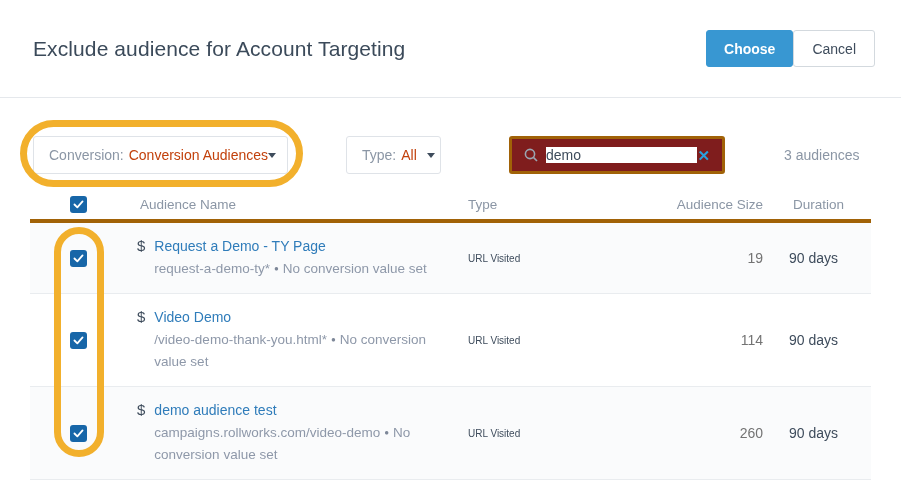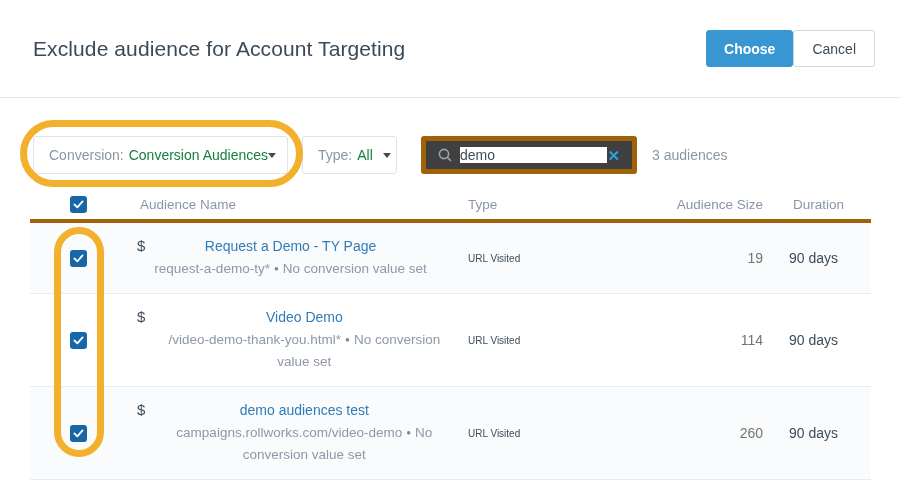--- a/index.html
+++ b/index.html
@@ -29,38 +29,38 @@
   .btn-cancel {
     background: #fff; border: 1px solid #d3d9de; color: #3e4c5c;
     padding: 0 18px; font-weight: 400;
   }
   .btn-choose {
     background: #3897d2; border: 1px solid #3897d2; color: #fff;
     padding: 0 17px; font-weight: 700; margin-left: 11px;
   }
 
   
-  .filter-bar { display: flex; align-items: center; padding: 38px 2px 0 33px; }
+  .filter-bar { display: flex; align-items: center; padding: 38px 2px 0 33px; gap: 44px; }
   .dropdown {
     height: 38px; border: 1px solid #dfe3e8; border-radius: 3px; background: #fff;
     display: flex; align-items: center; padding: 0 15px; font-size: 14px; cursor: pointer;
   }
   .dd-conversion { width: 255px; }
   .dd-type { width: 95px; margin-left: 14px; }
   .dd-prefix { color: #8b96a5; white-space: nowrap; }
-  .dd-value { color: #15803d; margin-left: 5px; white-space: nowrap; }
+  .dd-value { color: #c2410c; margin-left: 5px; white-space: nowrap; }
   .caret {
     width: 0; height: 0; margin-left: auto;
     border-left: 4.5px solid transparent; border-right: 4.5px solid transparent;
     border-top: 5.5px solid #3e4c5c;
   }
   .dd-type .caret { margin-left: 10px; }
   .search-box {
     width: 216px; height: 38px; margin-left: 24px;
-    border: 5px solid #a16207; border-radius: 3px; background: #404040;
+    border: 3px solid #a16207; border-radius: 3px; background: #7f1d1d;
     display: flex; align-items: center; padding: 0 12px;
   }
   .search-box svg { flex: 0 0 auto; }
   .search-input {
     flex: 1 1 auto; min-width: 0; border: none; outline: none;
     font-size: 14px; color: #3e4c5c; margin-left: 8px;
     font-family: "Liberation Sans", sans-serif;
   }
   .clear-x { color: #2aa1de; font-weight: 700; font-size: 15px; cursor: pointer; line-height: 1; }
   .results-count { margin-left: 15px; font-size: 14px; color: #8b96a5; }
@@ -81,21 +81,21 @@
   .th-duration { padding-left: 30px; }
   .check-cell { padding-left: 40px; }
   .checkbox {
     width: 17px; height: 17px; background: #1766a8; border-radius: 3px;
     display: flex; align-items: center; justify-content: center; cursor: pointer;
   }
   .row { border-bottom: 1px solid #e9ecef; padding: 13px 0; }
   .row.striped { background: #fafbfc; }
   .name-cell { display: flex; align-items: flex-start; }
   .dollar { font-size: 15px; color: #3e4c5c; margin-right: 9px; line-height: 20px; }
-  .name-content { max-width: 300px; text-align: center; }
+  .name-content { max-width: 300px; }
   .name-link { color: #2f7cba; font-size: 14px; line-height: 20px; text-decoration: none; cursor: pointer; display: inline-block; }
   .subtext { color: #8e98a9; font-size: 13.5px; line-height: 22px; margin-top: 2px; }
   .bullet { font-size: 8px; color: #7d8798; vertical-align: 2px; margin: 0 4px; }
   .type-cell { font-size: 10px; color: #3e4c5c; }
   .size-cell { text-align: right; font-size: 14px; color: #737373; }
   .duration-cell { padding-left: 26px; font-size: 14px; color: #3e4c5c; }
 
   
   .annotation { position: absolute; border: 7px solid #f2b02c; pointer-events: none; }
   .annotation-conversion { left: 20px; top: 120px; width: 283px; height: 67px; border-radius: 37px; }
@@ -196,21 +196,21 @@
       <div class="check-cell">
         <div class="checkbox">
           <svg width="11" height="9" viewBox="0 0 12 10">
             <path d="M1.5 5l3.2 3.2L10.5 1.6" stroke="#fff" stroke-width="2" fill="none" stroke-linecap="round" stroke-linejoin="round"></path>
           </svg>
         </div>
       </div>
       <div class="name-cell">
         <span class="dollar">$</span>
         <div class="name-content">
-          <a class="name-link">demo audiences test</a>
+          <a class="name-link">demo audience test</a>
           <div class="subtext"><span>campaigns.rollworks.com/video-demo</span><span class="bullet">●</span><span>No conversion value set</span></div>
         </div>
       </div>
       <div class="type-cell">URL Visited</div>
       <div class="size-cell">260</div>
       <div class="duration-cell">90 days</div>
     </div>
 
   </div>
 

